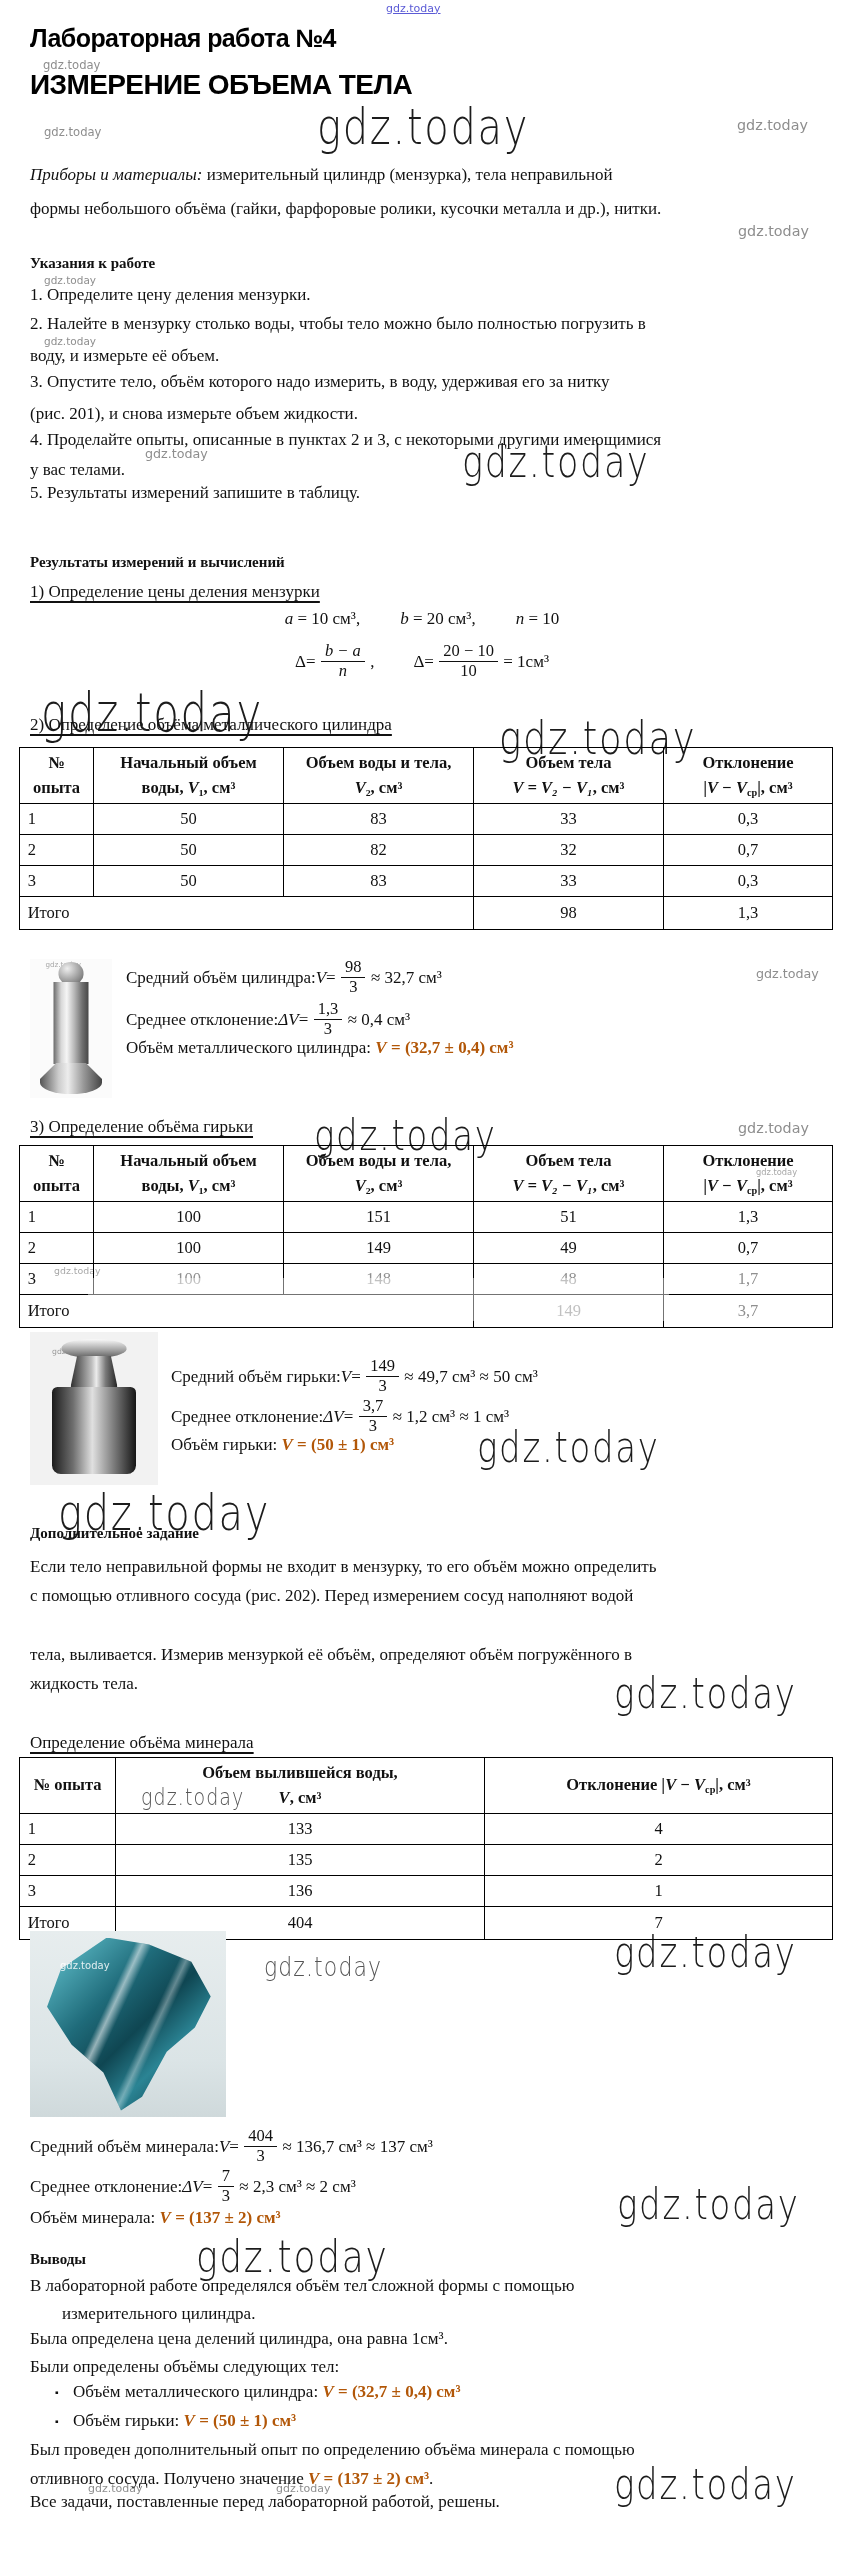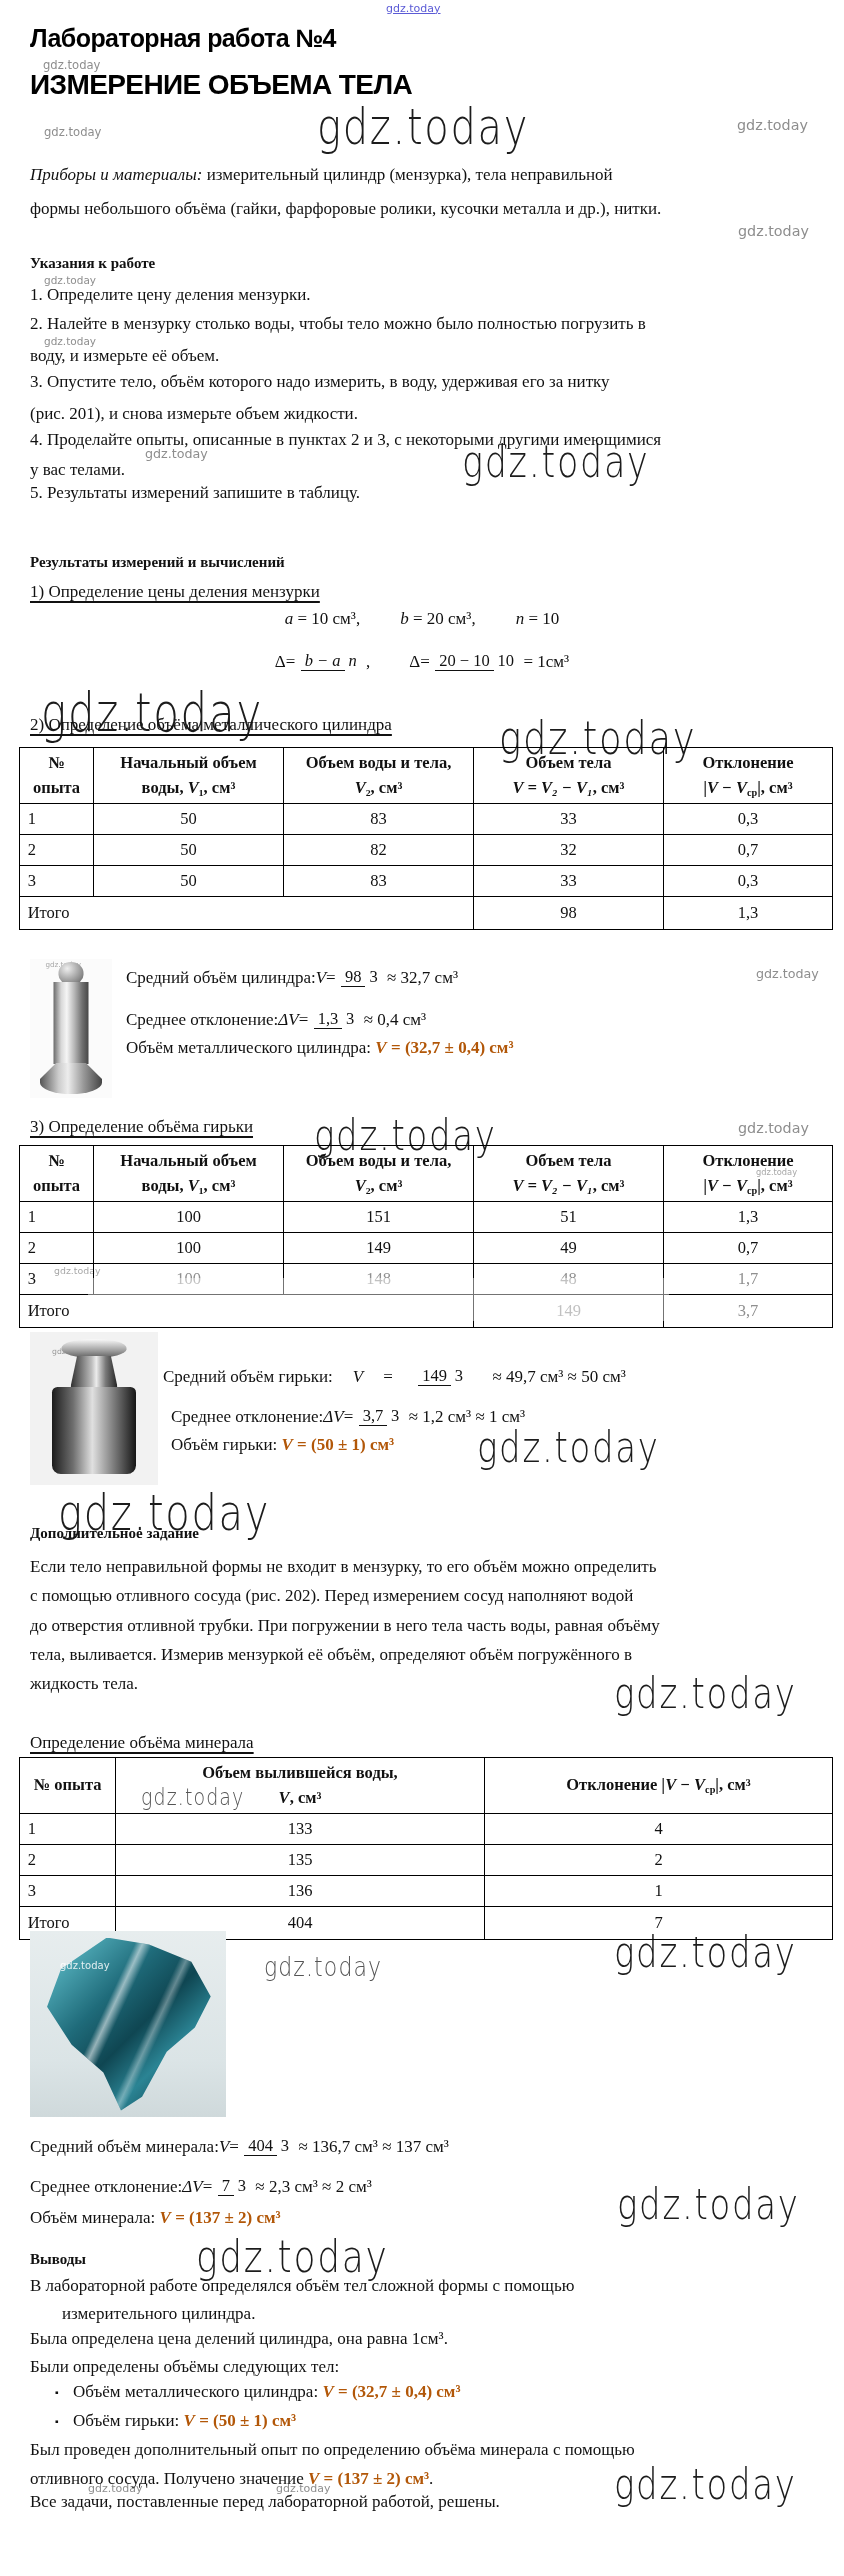--- a/index.html
+++ b/index.html
@@ -11,21 +11,21 @@
   .usub{position:absolute;font-size:17px;white-space:nowrap;text-decoration:underline;
         text-decoration-thickness:1.7px;text-underline-offset:3.9px;}
   .title1{position:absolute;font-family:"Liberation Sans",sans-serif;font-weight:800;
           font-size:25px;letter-spacing:-0.6px;white-space:nowrap;color:#000;}
   .itl{font-style:italic;}
   .sb{font-size:0.62em;vertical-align:-0.28em;}
   .res{color:#b25708;font-weight:bold;}
   .blt{font-size:10.5px;margin-right:14.3px;vertical-align:1.1px;}
   
   .fline{position:absolute;display:flex;align-items:center;font-size:17px;white-space:nowrap;height:47px;}
-  .frac{display:inline-flex;flex-direction:row;align-items:center;margin:0 5.5px;line-height:1.15;font-size:16.5px;}
+  .frac{display:inline-flex;flex-direction:column;align-items:center;margin:0 5.5px;line-height:1.15;font-size:16.5px;}
   .frac .fn{border-bottom:1.7px solid #111;padding:0 3.9px;}
   .frac .fd{padding:0 3.9px;}
   .chunk{margin:0 20px;}
   
   table.vol{position:absolute;left:19px;border-collapse:collapse;table-layout:fixed;width:814px;
             font-size:16.5px;color:#111;}
   table.vol th,table.vol td{border:1.7px solid #000;}
   table.vol th{font-weight:bold;text-align:center;vertical-align:middle;height:53px;line-height:1.5;padding:1.1px 2.2px;}
   table.vol td{height:28px;text-align:center;vertical-align:middle;}
   table.vol td.c1{text-align:left;padding-left:7.7px;}
@@ -298,21 +298,21 @@
   </tbody>
     </table>
   <div class="fadebox" style="left:88px;top:1278px;width:581px;height:43px;"></div>
 
   <div class="photo ph-wt">
     <div class="wm tiny" style="left:22px;top:15.4px;font-size:7.7px;color:#9a9a9a;">gdz.today</div>
     <div class="wt-knob"></div>
     <div class="wt-neck"></div>
     <div class="wt-body"></div>
   </div>
-  <div class="fline" style="left:163px;top:1353px;gap:20px;">
+  <div class="fline" style="left:171px;top:1353px;">
     <span>Средний объём гирьки: </span>
       <span class="itl">V</span>
       <span> = </span>
     <span class="frac">
         <span class="fn">149</span>
         <span class="fd">3</span>
       </span>
     <span>≈ 49,7 см³ ≈ 50 см³</span>
   </div>
   <div class="fline" style="left:171px;top:1393px;">
@@ -325,21 +325,20 @@
       </span>
     <span>≈ 1,2 см³ ≈ 1 см³</span>
   </div>
   <div class="line" style="left:171px;top:1435px;">
     <span>Объём гирьки: </span><span class="res"><span class="itl">V</span><span> = (50 ± 1) см³</span></span>
   </div>
 
   <div class="bhead" style="left:30px;top:1525px;">Дополнительное задание</div>
   <div class="line" style="left:30px;top:1557px;">Если тело неправильной формы не входит в мензурку, то его объём можно определить</div>
   <div class="line" style="left:30px;top:1586px;">с помощью отливного сосуда (рис. 202). Перед измерением сосуд наполняют водой</div>
-  <div class="line" style="left:30px;top:1616px;">до отверстия отливной трубки. При погружении в него тела часть воды, равная объёму</div>
   <div class="line" style="left:30px;top:1645px;">тела, выливается. Измерив мензуркой её объём, определяют объём погружённого в</div>
   <div class="line" style="left:30px;top:1674px;">жидкость тела.</div>
 
   <div class="usub" style="left:30px;top:1733px;">Определение объёма минерала</div>
 
   <table class="vol" style="top:1757px;">
     <colgroup>
         <col style="width:96px;">
         <col style="width:369px;">
         <col style="width:348px;">

